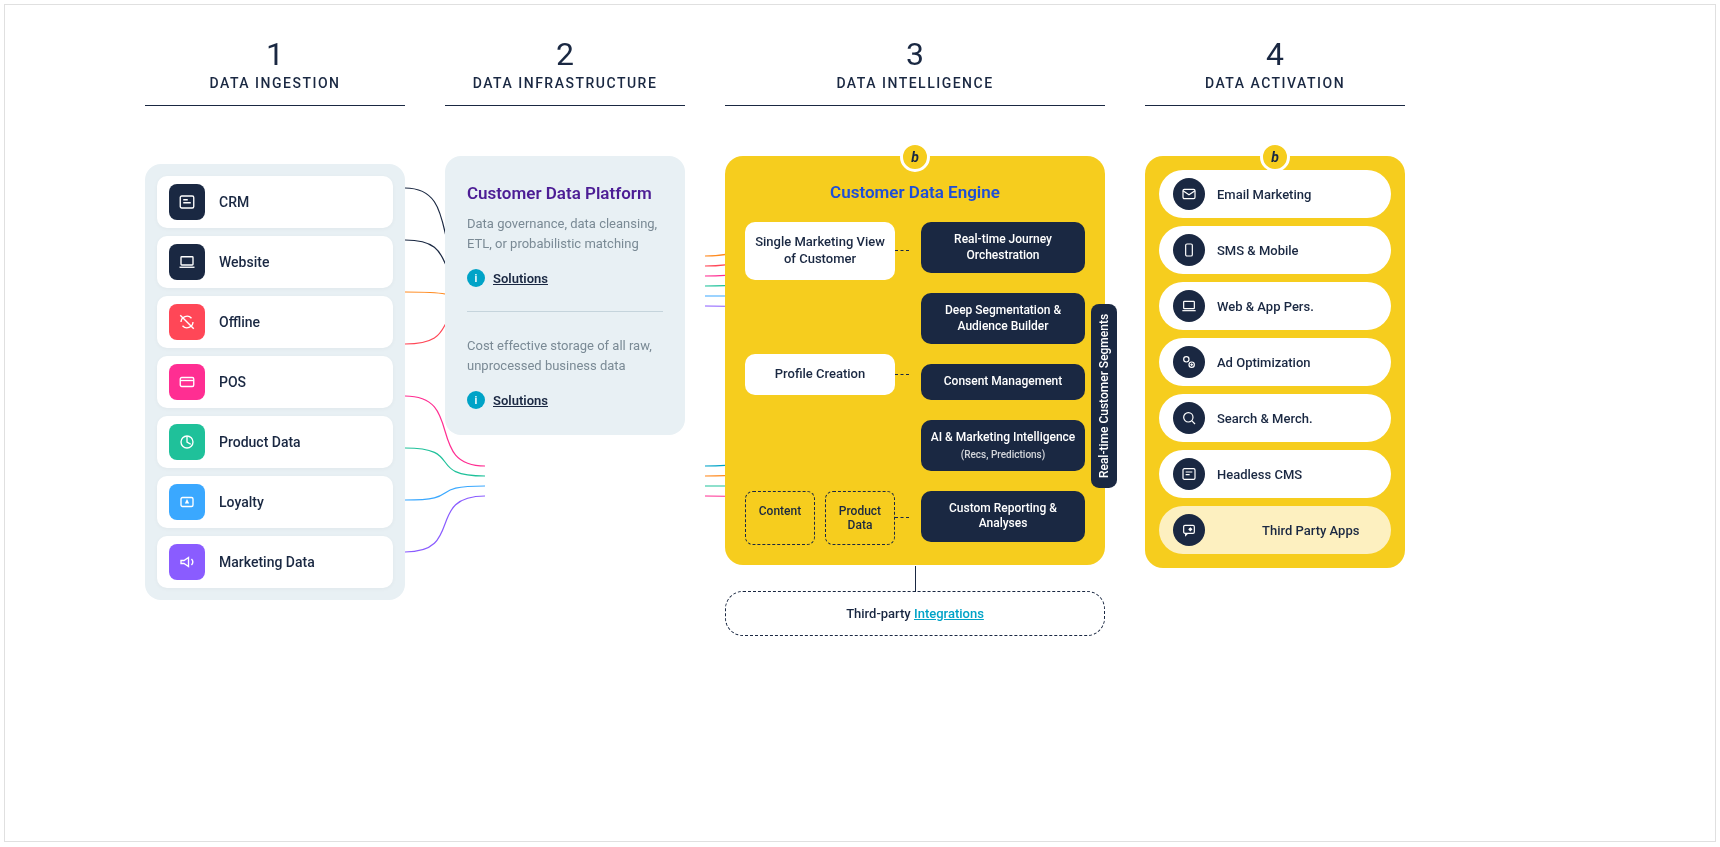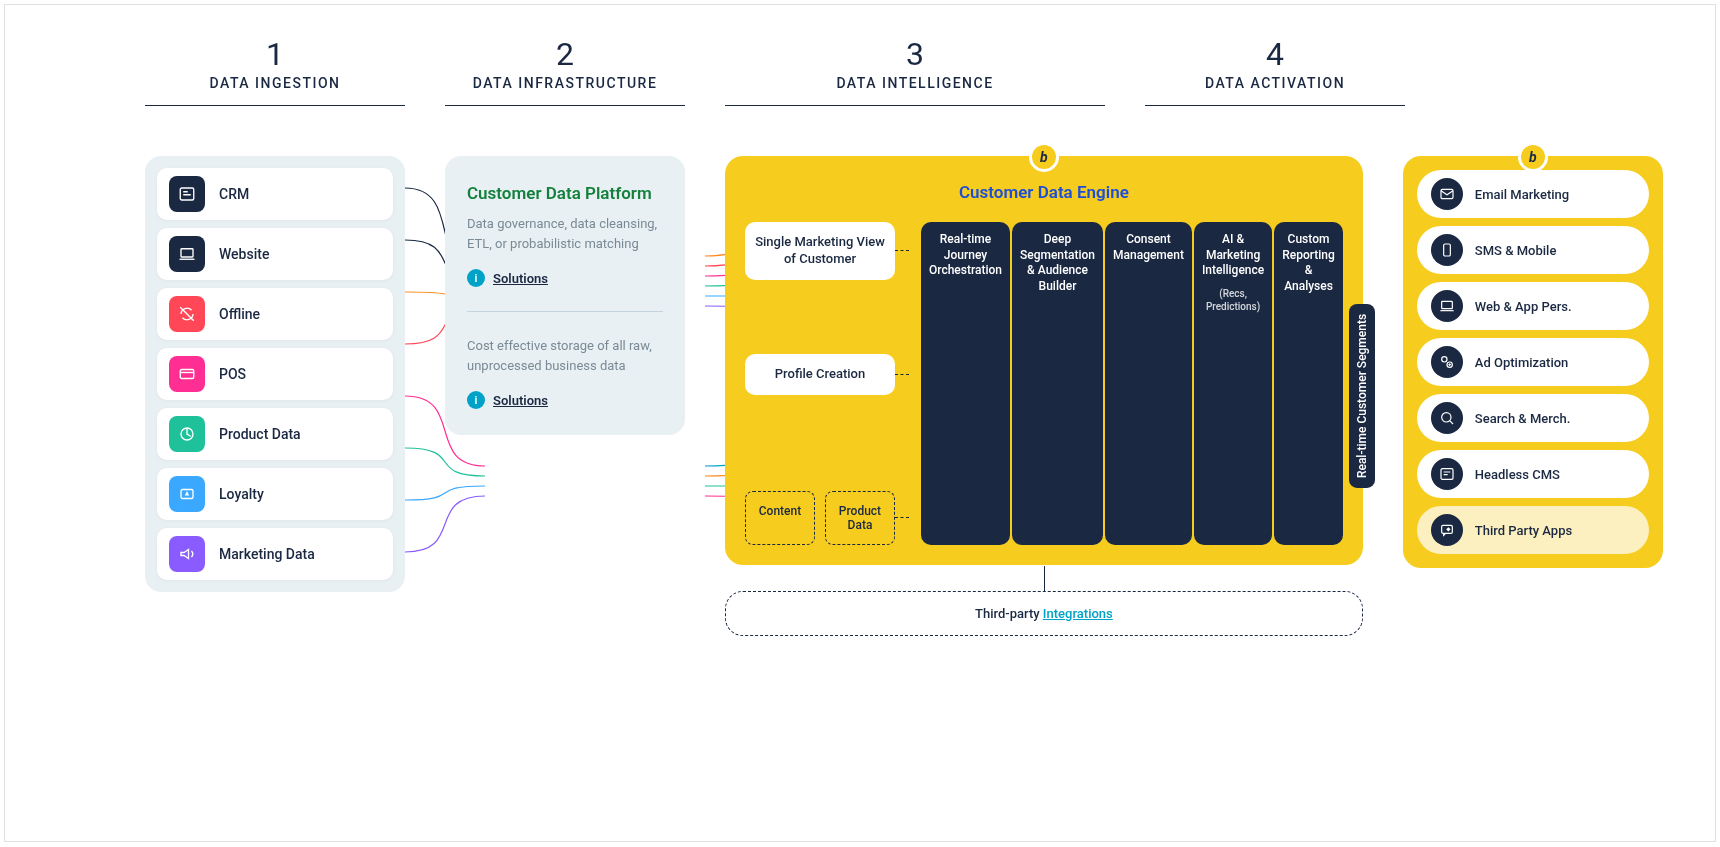--- a/index.html
+++ b/index.html
@@ -11,47 +11,47 @@
 .header-col.mid{flex:0 0 240px;}
 .header-col.wide{flex:0 0 380px;}
 .hnum{font-size:32px;color:#1a2842;font-weight:400;}
 .htitle{font-size:14px;letter-spacing:1.5px;color:#1a2842;font-weight:500;margin-top:2px;}
 .body{display:flex;gap:40px;position:relative;}
 .col{position:relative;}
 .col1{flex:0 0 260px;}
 .col2{flex:0 0 240px;}
 .col3{flex:0 0 380px;}
 .col4{flex:0 0 260px;}
-.panel1{background:#e8f0f4;border-radius:16px;padding:12px;}
+.panel1{background:#e8f0f4;border-radius:16px;padding:12px;margin-top:8px;}
 .panel3{background:#f6cd1e;border-radius:18px;padding:20px;position:relative;}
 .panel4{background:#f6cd1e;border-radius:18px;padding:14px;position:relative;}
 .badge{position:absolute;top:-14px;left:50%;transform:translateX(-50%);width:30px;height:30px;border-radius:50%;background:#f6cd1e;border:3px solid #fff;display:flex;align-items:center;justify-content:center;color:#1a2842;font-size:14px;font-weight:700;font-style:italic;}
 .src-item{display:flex;align-items:center;background:#fff;border-radius:10px;padding:8px 12px;margin-bottom:8px;box-shadow:0 1px 4px rgba(0,0,0,0.04);}
 .src-item:last-child{margin-bottom:0;}
 .src-icon{width:36px;height:36px;border-radius:8px;display:flex;align-items:center;justify-content:center;margin-right:14px;color:#fff;flex-shrink:0;}
 .src-label{font-size:14px;color:#1a2842;font-weight:500;}
 .panel2{background:#e8f0f4;border-radius:16px;padding:26px 22px;}
-.cdp-title{font-size:17px;font-weight:600;color:#15803d;line-height:1.3;margin-bottom:10px;}
+.cdp-title{font-size:17px;font-weight:600;color:#4c1d95;line-height:1.3;margin-bottom:10px;}
 .cdp-desc{font-size:13px;color:#7a8a95;line-height:1.5;margin-bottom:16px;}
 .sol-row{display:flex;align-items:center;gap:8px;}
 .sol-badge{width:18px;height:18px;border-radius:50%;background:#00a3c7;color:#fff;font-size:11px;display:flex;align-items:center;justify-content:center;font-weight:600;}
 .sol-link{font-size:13px;color:#1a2842;font-weight:600;text-decoration:underline;cursor:pointer;}
 .hr{border:none;border-top:1px solid #c5d4dc;margin:24px 0;}
 .cde-title{text-align:center;font-size:17px;font-weight:600;color:#1d4ed8;margin-top:6px;margin-bottom:20px;}
 .cde-grid{display:flex;gap:12px;}
-.cde-right{flex:1;display:flex;flex-direction:row;gap:2px;}
+.cde-right{flex:1;display:flex;flex-direction:column;gap:20px;}
 .pill-white{background:#fff;border-radius:10px;padding:12px 10px;text-align:center;font-size:13px;font-weight:500;color:#1a2842;line-height:1.3;}
 .pill-dark{background:#1a2842;border-radius:10px;padding:10px 8px;text-align:center;font-size:12px;font-weight:500;color:#fff;line-height:1.3;}
-.pill-dark .sub{display:block;font-size:10px;opacity:.8;margin-top:8px;}
+.pill-dark .sub{display:block;font-size:10px;opacity:.8;margin-top:2px;}
 .dashed-row{display:flex;gap:10px;margin-top:auto;}
 .dashed{border:1px dashed #1a2842;border-radius:8px;padding:12px 6px;text-align:center;font-size:12px;font-weight:500;color:#1a2842;flex:1;}
 .vlines{display:flex;justify-content:space-around;flex:1;padding:4px 18px;}
 .vline{width:1px;background:#1a2842;}
 .act-item{display:flex;align-items:center;background:#fff;border-radius:24px;padding:8px 14px;margin-bottom:8px;}
-.act-item:last-child{margin-bottom:0;}
+.act-item:last-child{margin-bottom:0;gap:45px;}
 .act-item.yellowish{background:#fdf0c0;}
 .act-icon{width:32px;height:32px;border-radius:50%;background:#1a2842;display:flex;align-items:center;justify-content:center;margin-right:12px;color:#fff;flex-shrink:0;}
 .act-label{font-size:13px;color:#1a2842;font-weight:500;}
 .segments-tag{position:absolute;left:-54px;top:50%;transform:translateY(-50%);background:#1a2842;color:#fff;border-radius:8px;padding:10px 6px;writing-mode:vertical-rl;transform-origin:center;font-size:12px;font-weight:500;text-align:center;}
 .segments-tag span{transform:rotate(180deg);display:block;}
 .third-party-box{margin-top:26px;border:1px dashed #1a2842;border-radius:18px;padding:14px;text-align:center;font-size:13px;color:#1a2842;font-weight:500;position:relative;}
 .third-party-box::before{content:"";position:absolute;left:50%;top:-26px;width:1px;height:26px;background:#1a2842;}
 .tp-link{color:#00a3c7;text-decoration:underline;cursor:pointer;}
 .flow-svg{position:absolute;top:0;left:0;pointer-events:none;overflow:visible;}
 .dash-conn{width:14px;height:1px;border-top:1.5px dashed #1a2842;align-self:center;flex-shrink:0;}

